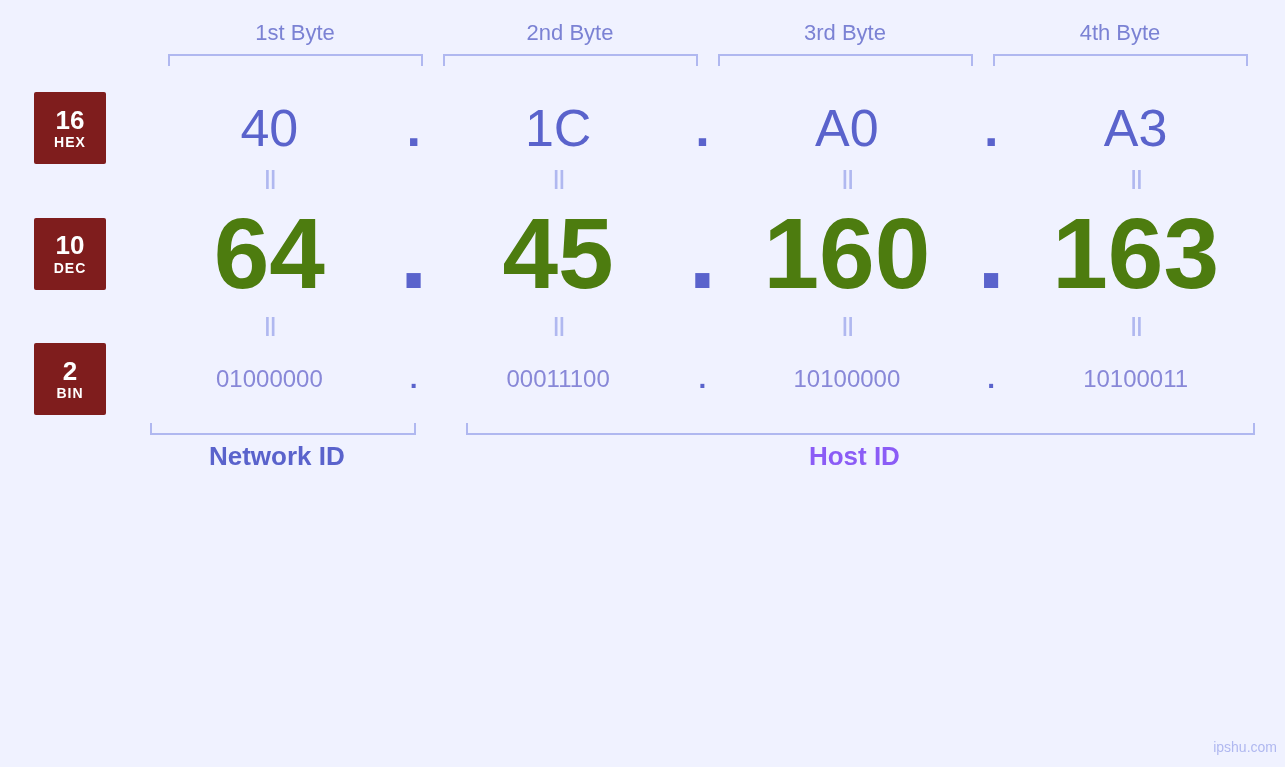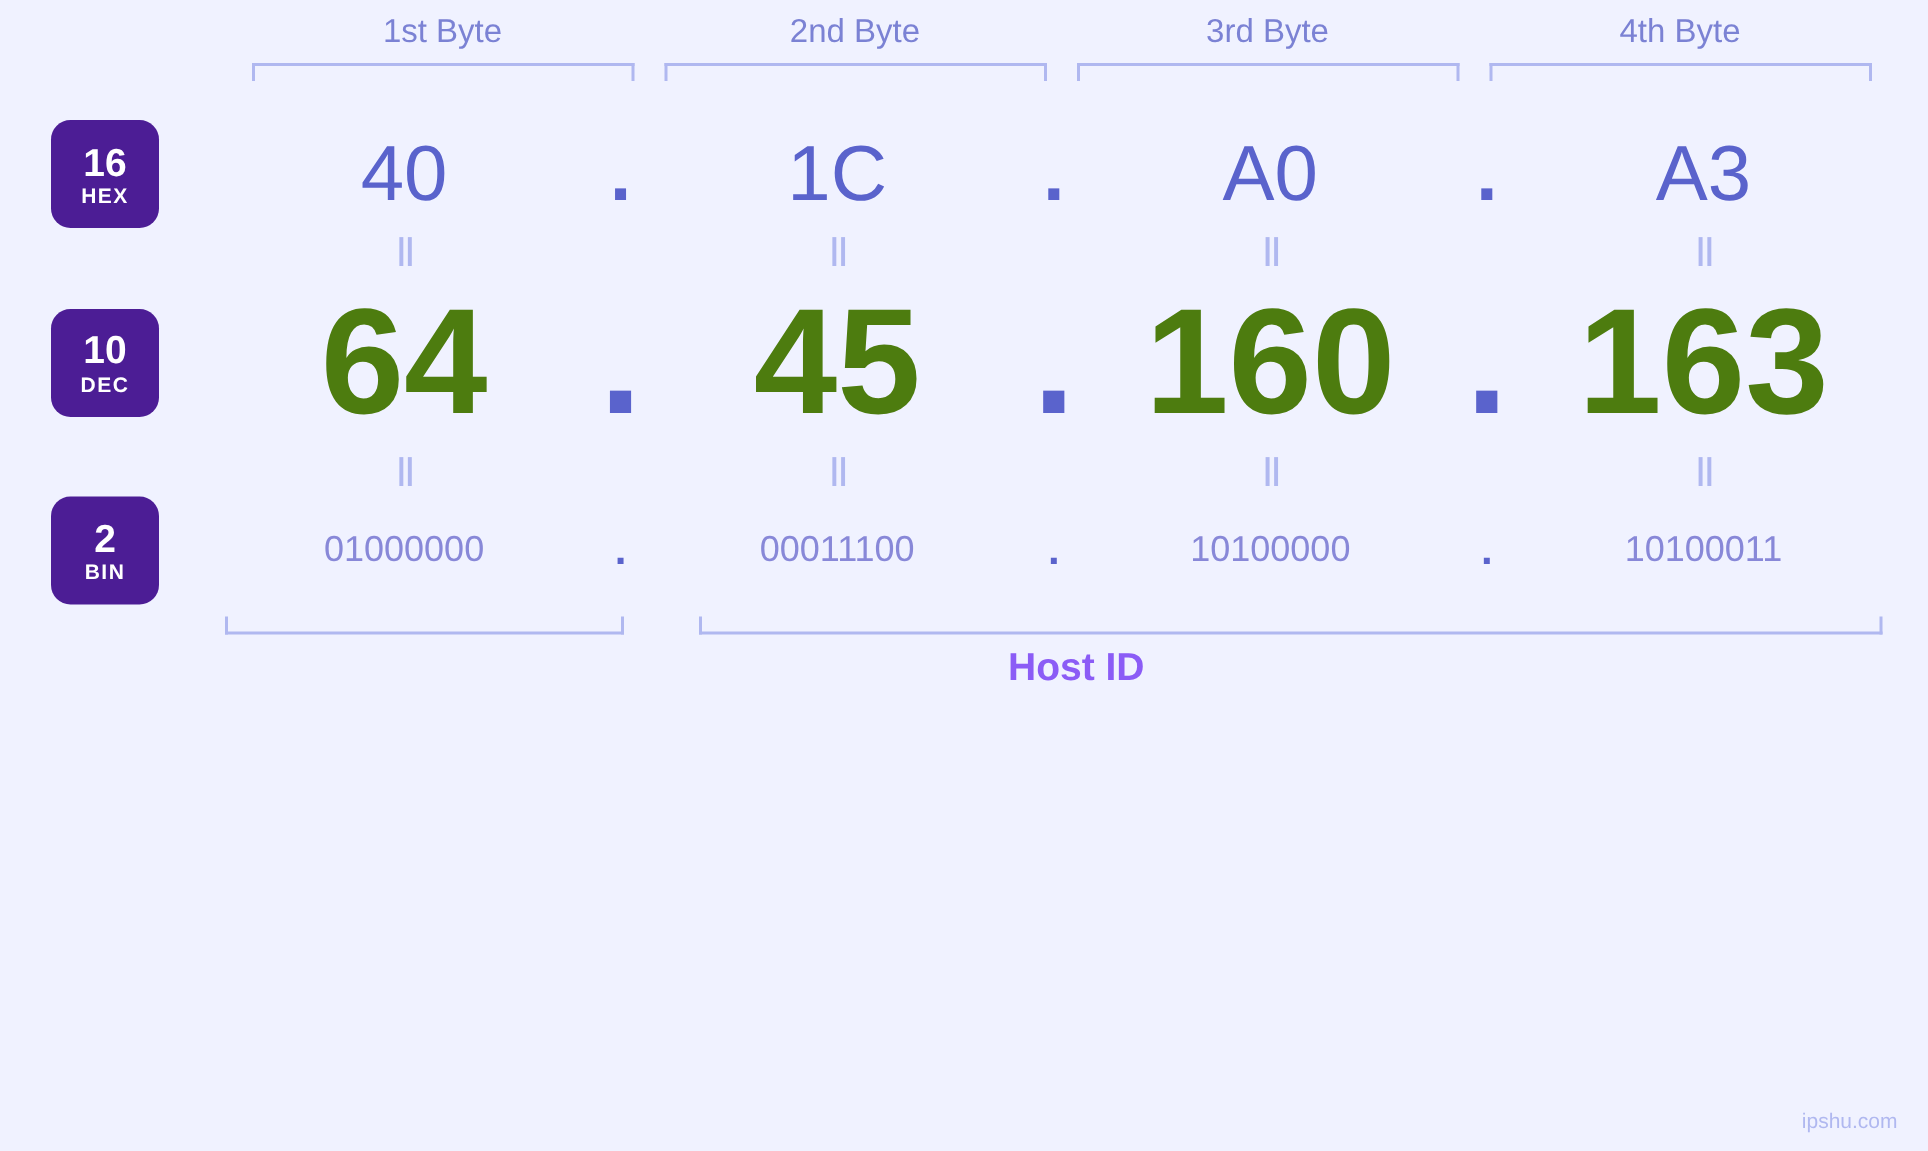--- a/index.html
+++ b/index.html
@@ -13,21 +13,21 @@
       position: relative;
     }
 
     .container {
       width: 100%;
       height: 100%;
       display: flex;
       flex-direction: column;
       align-items: center;
       justify-content: flex-start;
-      padding-top: 8px;
+      padding-top: 20px;
     }
 
     
     .byte-headers {
       display: flex;
       width: 1100px;
       margin-left: 130px;
       margin-bottom: 0px;
     }
 
@@ -69,22 +69,22 @@
     .badge-area {
       width: 140px;
       display: flex;
       align-items: center;
       justify-content: center;
     }
 
     .badge {
       width: 72px;
       height: 72px;
-      background: #4c1d95;
-      border-radius: 13px;
+      background: #7f1d1d;
+      border-radius: 2px;
       display: flex;
       flex-direction: column;
       align-items: center;
       justify-content: center;
       color: white;
       font-weight: bold;
     }
 
     .badge-num {
       font-size: 26px;
@@ -265,21 +265,21 @@
       margin-top: 8px;
       color: #5a63cc;
       font-size: 34px;
       font-weight: 600;
     }
 
     
     .watermark {
       position: absolute;
       bottom: 12px;
-      right: 20px;
+      right: 8px;
       color: #b0b8f0;
       font-size: 14px;
     }
   </style>
 </head>
 <body>
 
 <div class="container">
 
   <div class="byte-headers">
@@ -380,20 +380,21 @@
     <div class="labels-spacer"></div>
     <div class="labels-area">
 
       <div class="bracket-bottom-row">
         <div class="net-id-bracket"></div>
         <div class="dot-spacer-bottom"></div>
         <div class="host-id-bracket"></div>
       </div>
 
       <div class="label-text-row">
+        <div class="net-id-label">Network ID</div>
         <div class="dot-spacer-bottom"></div>
         <div class="host-id-label">Host ID</div>
       </div>
     </div>
   </div>
 
 
 </div>
 
 <div class="watermark">ipshu.com</div>

